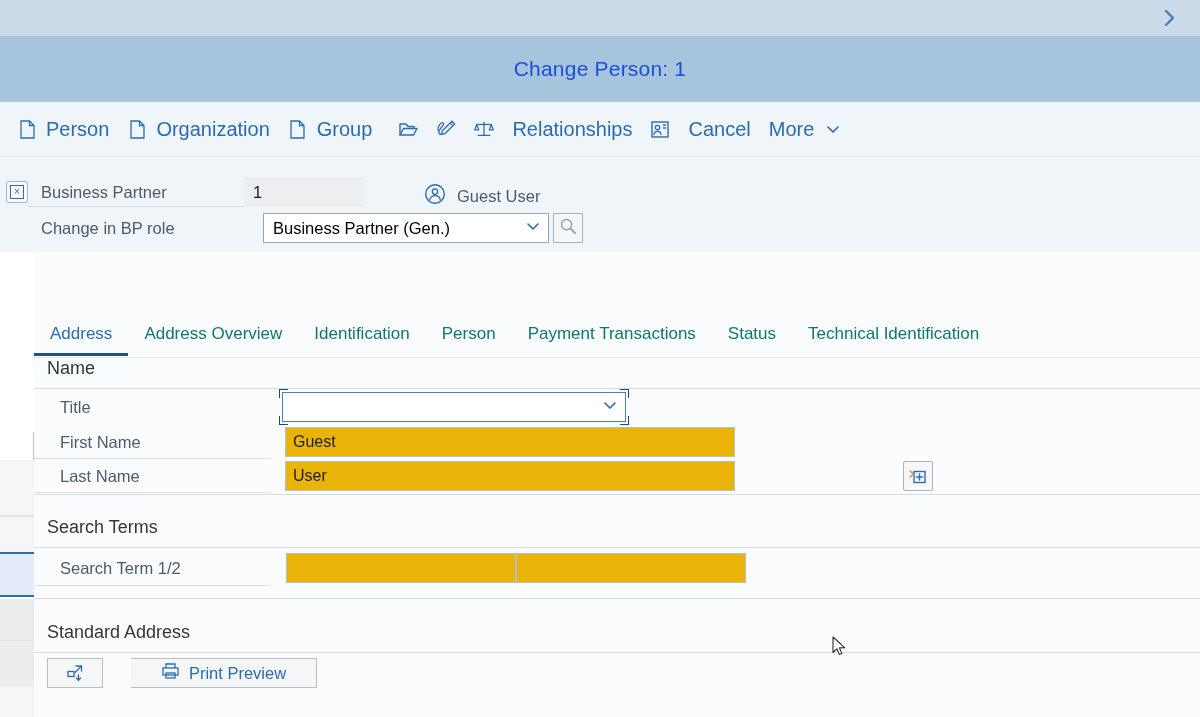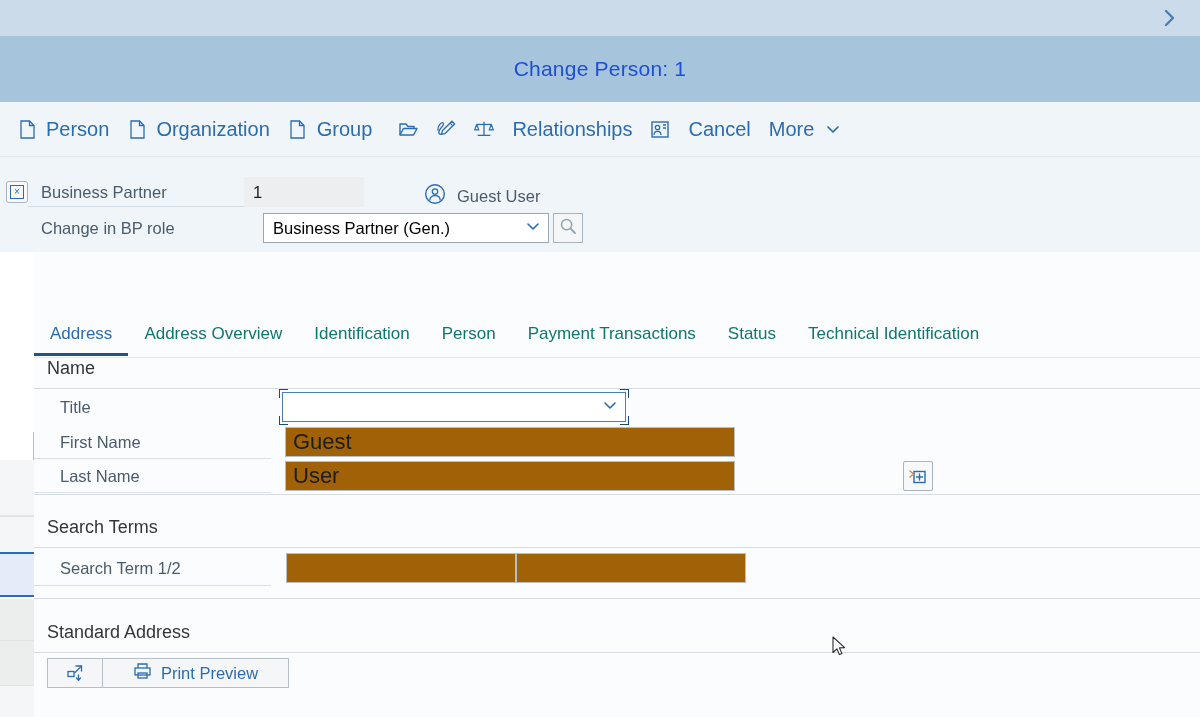--- a/index.html
+++ b/index.html
@@ -265,24 +265,24 @@
     color: #4a5b6b;
     box-sizing: border-box;
     height: 34px;
     line-height: 34px;
     border-bottom: 1px solid #d9dfe5;
   }
   .f-label.plain { border-bottom: none; }
 
   .inp {
     height: 30px;
-    background: #a16207;
+    background: #eab308;
     border: 1px solid #b6bfc8;
     box-sizing: border-box;
-    font-size: 22px;
+    font-size: 16px;
     color: #1b1d20;
     padding: 0 7px;
     outline: none;
     font-family: "Liberation Sans", sans-serif;
   }
   .inp::placeholder { color: #9aa7b3; }
 
   
   .combo-focus {
     position: relative;
@@ -600,21 +600,21 @@
       <div class="group-box" style="height:52px;">
         <div class="f-row" style="height:40px;">
           <div class="f-label" style="height:35px; line-height:35px;">Search Term 1/2</div>
           <input class="inp" style="width: 230px; margin-left: 15px;" type="text" value="">
           <input class="inp" style="width: 230px;" type="text" value="">
         </div>
       </div>
 
       <div class="group-title" style="padding-top:23px;">Standard Address</div>
       <div class="group-box" style="border-bottom:none; padding-top:5px; height:36px;">
-        <div class="seg-btn-group" style="margin-left:13px;">
+        <div class="seg-btn-group" style="margin-left:13px;gap:28px;">
           <div class="seg-btn icon-only">
             <svg width="18" height="18" viewBox="0 0 18 18" aria-hidden="true">
               <rect x="2" y="7.5" width="6" height="5" fill="none" stroke="#2b6caf" stroke-width="1.3"></rect>
               <path d="M10 2 L15.5 2 L15.5 7" fill="none" stroke="#2b6caf" stroke-width="1.3" stroke-linecap="round" stroke-linejoin="round"></path>
               <path d="M15.5 2 L9 8.5" fill="none" stroke="#2b6caf" stroke-width="1.3" stroke-linecap="round"></path>
               <path d="M12.5 16 L12.5 11" fill="none" stroke="#2b6caf" stroke-width="1.3" stroke-linecap="round"></path>
               <path d="M10.5 14 L12.5 16.3 L14.5 14" fill="none" stroke="#2b6caf" stroke-width="1.3" stroke-linecap="round" stroke-linejoin="round"></path>
             </svg>
           </div>
           <div class="seg-btn wide">

